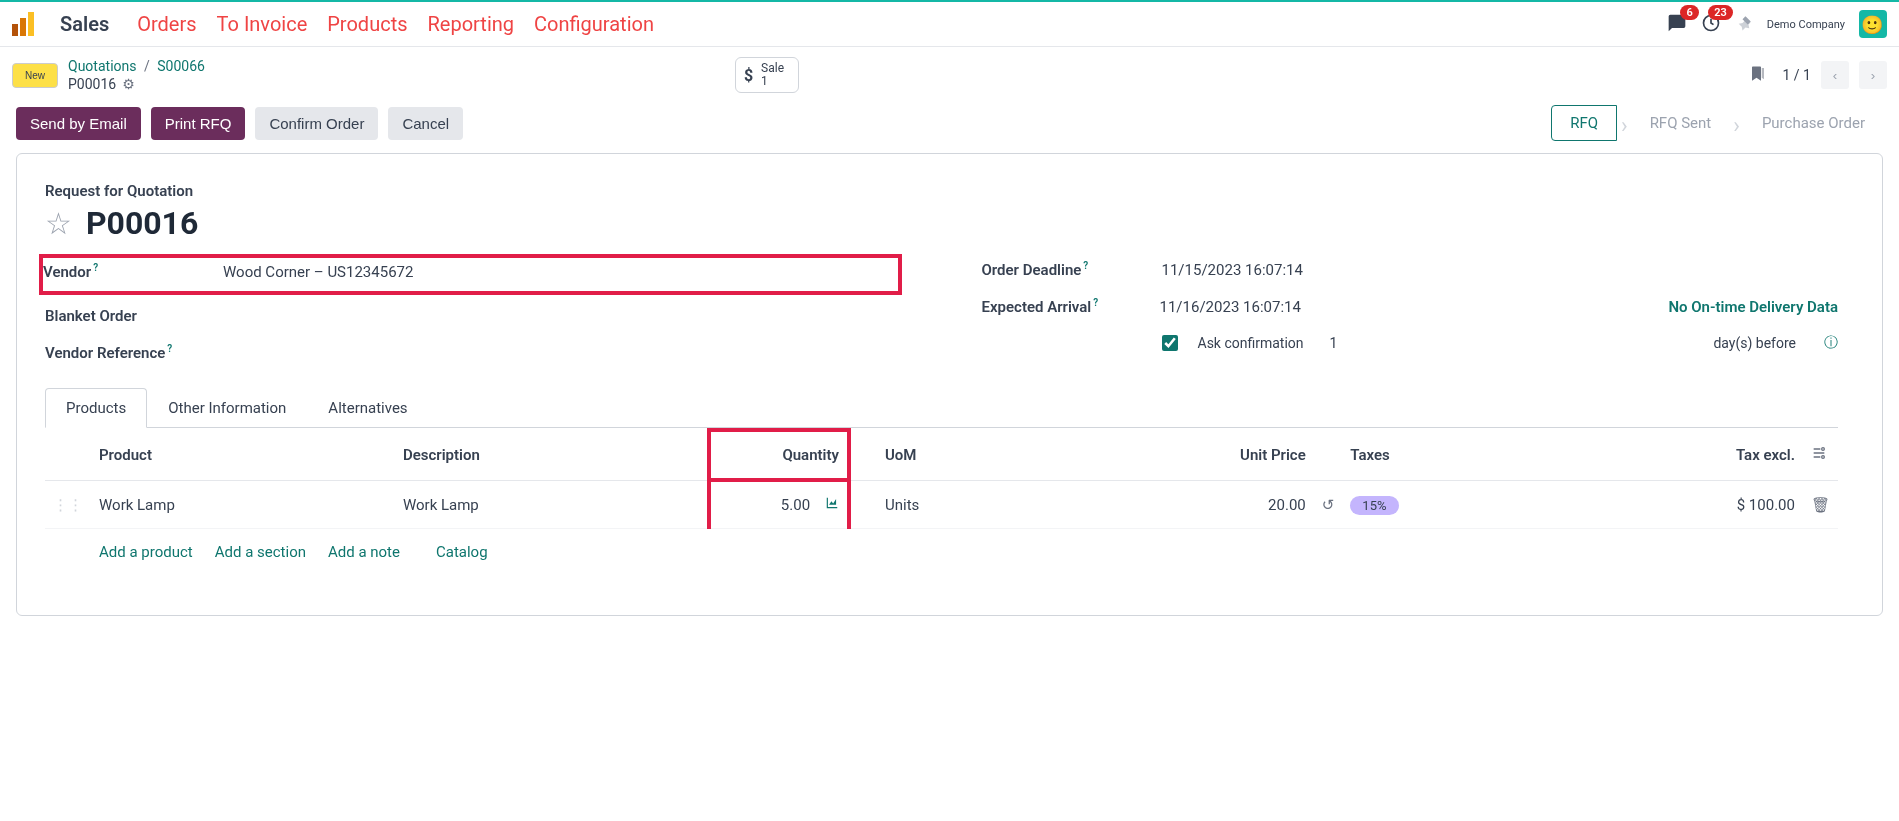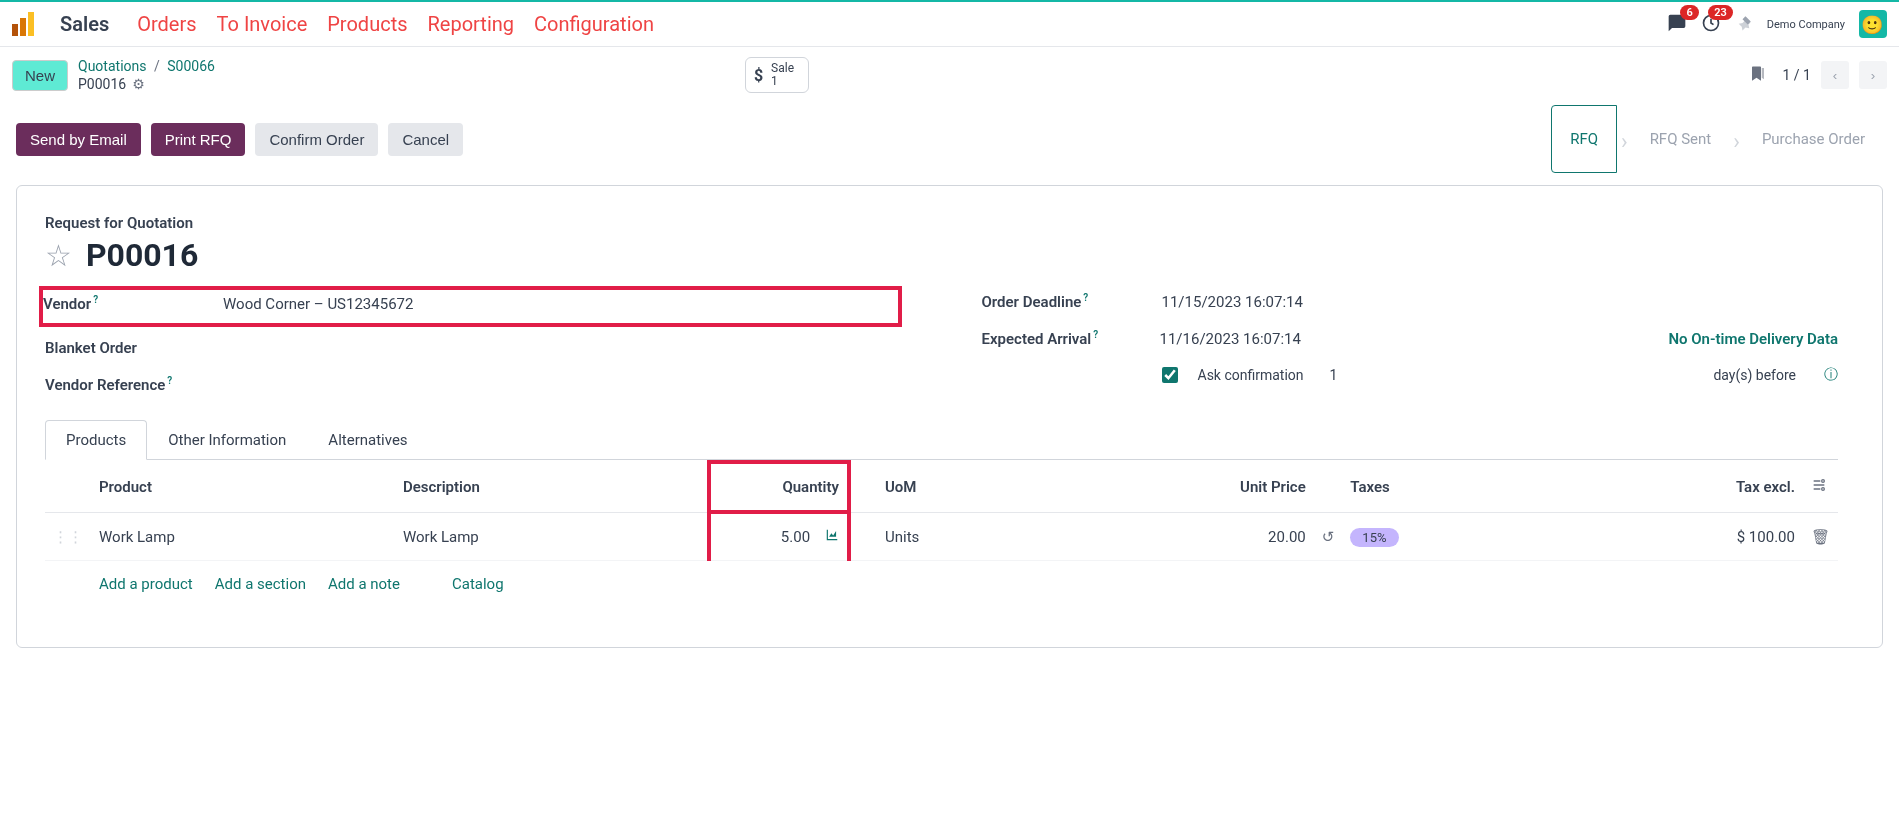--- a/index.html
+++ b/index.html
@@ -14,40 +14,40 @@
   .nav-item { color: #ef4444; font-size: 20px; cursor: pointer; }
   .nav-spacer { flex: 1; }
   .nav-right { display: flex; align-items: center; gap: 14px; }
   .badge-icon { position: relative; color:#4b5563; }
   .badge { position: absolute; top: -8px; right: -12px; background: #dc2626; color: #fff; font-size: 11px; font-weight:600; border-radius: 10px; padding: 1px 6px; }
   .company { font-size: 11px; color: #374151; }
   .avatar { width: 28px; height: 28px; border-radius: 4px; background: #14b8a6; display:flex; align-items:center; justify-content:center; font-size:18px;}
   .tools-icon { color:#9ca3af; }
 
   .breadcrumb-row { display: flex; align-items: center; padding: 10px 12px 6px 12px; gap: 10px; }
-  .new-btn { border: 1px solid #ccc; background: #5eead4; color: #374151; font-size: 15px; padding: 6px 12px; border-radius: 4px; cursor:pointer; }
+  .new-btn { border: 1px solid #ccc; background: #fde047; color: #374151; font-size: 10px; padding: 6px 12px; border-radius: 4px; cursor:pointer; }
   .crumbs { display: flex; flex-direction: column; gap: 2px;}
   .crumb-top { color: #0f766e; font-size: 14px; }
   .crumb-top .sep { color:#6b7280; margin: 0 4px;}
   .crumb-bottom { color: #374151; font-size: 14px; display:flex; align-items:center; gap:6px;}
   .crumb-bottom .gear { color:#6b7280; font-size:14px;}
   .center-button { margin-left: 520px; border:1px solid #d1d5db; border-radius:6px; padding:4px 14px 4px 8px; display:flex; align-items:center; gap:8px; cursor:pointer;}
   .center-button .dollar { font-weight:700; font-size:16px; color:#374151;}
   .center-button .sb-col { display:flex; flex-direction:column; font-size:12px; line-height:1.1; color:#374151;}
   .pager-right { margin-left:auto; display:flex; align-items:center; gap:10px;}
   .pager-btn { width:28px; height:28px; border:none; background:#f3f4f6; color:#9ca3af; display:flex; align-items:center; justify-content:center; cursor:pointer; border-radius:3px;}
   .pager-text { color:#374151; }
   .bookmark { color:#6b7280; margin-right:6px; }
 
   .action-row { display:flex; align-items:center; padding: 6px 16px 12px 16px; gap:10px; position:relative;}
   .btn { border:none; border-radius:4px; padding:8px 14px; font-size:15px; cursor:pointer; font-weight:500;}
   .btn-primary { background:#6b2d5c; color:#fff; }
   .btn-secondary { background:#e5e7eb; color:#374151; }
   .status-bar { margin-left:auto; display:flex; align-items:center; }
-  .status-step { padding:24px 18px; font-size:15px; color:#9ca3af; position:relative;}
+  .status-step { padding:8px 18px; font-size:15px; color:#9ca3af; position:relative;}
   .status-step.active { color:#0f766e; border:1px solid #0f766e; border-radius:4px 0 0 4px;}
   .status-sep::after { content:"›"; color:#d1d5db; margin:0 4px; font-size:22px; position:relative; top:2px;}
 
   .form-area { margin: 0 16px; border:1px solid #d1d5db; border-radius:6px; padding: 28px 44px 40px 28px; }
   .form-title { font-size:15px; color:#374151; font-weight:600; margin-bottom:4px;}
   .title-row { display:flex; align-items:center; gap:14px; margin-bottom:18px;}
   .star { font-size:30px; color:#9ca3af;}
   .big-id { font-size:32px; font-weight:700; color:#1f2937;}
   .two-col { display:flex; gap:80px;}
   .col { flex:1; display:flex; flex-direction:column; gap:18px;}
@@ -69,21 +69,21 @@
   .line-table th.right, .line-table td.right { text-align:right;}
   .line-table td { padding:14px 8px; border-bottom:1px solid #f3f4f6; font-size:15px; color:#374151;}
   .drag-handle { color:#d1d5db; cursor:grab;}
   .tax-chip { background:#c4b5fd; border-radius:12px; padding:2px 12px; font-size:13px;}
   .qty-box { border:4px solid #e11d48; padding:0;}
   .trash, .redo, .chart-i { color:#6b7280; cursor:pointer;}
   .cog-col { color:#6b7280;}
   .add-row td { border-bottom:none;}
   .add-links { display:flex; gap:22px;}
   .add-links span, .add-links .catalog { color:#0f766e; cursor:pointer; font-size:15px;}
-  .add-links .catalog { margin-left:30px;}
+  .add-links .catalog { margin-left:14px;}
   .arrival-row { display:flex; align-items:center; gap:18px; flex-wrap:wrap;}
 </style>
 </head>
 <body>
 
 <div class="top-nav">
   <div class="logo">
       <span></span>
       <span></span>
       <span></span>

